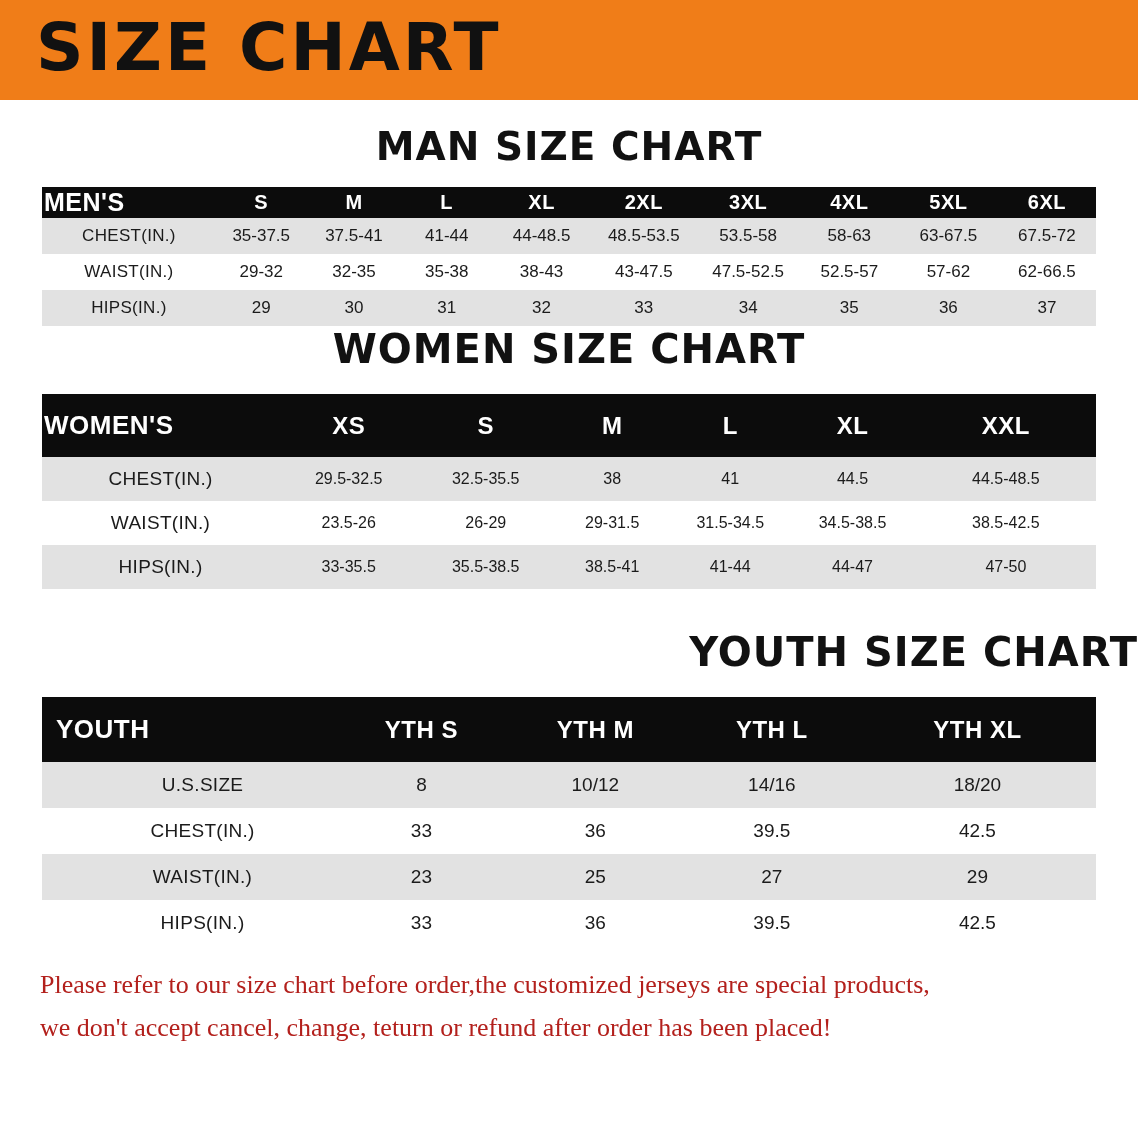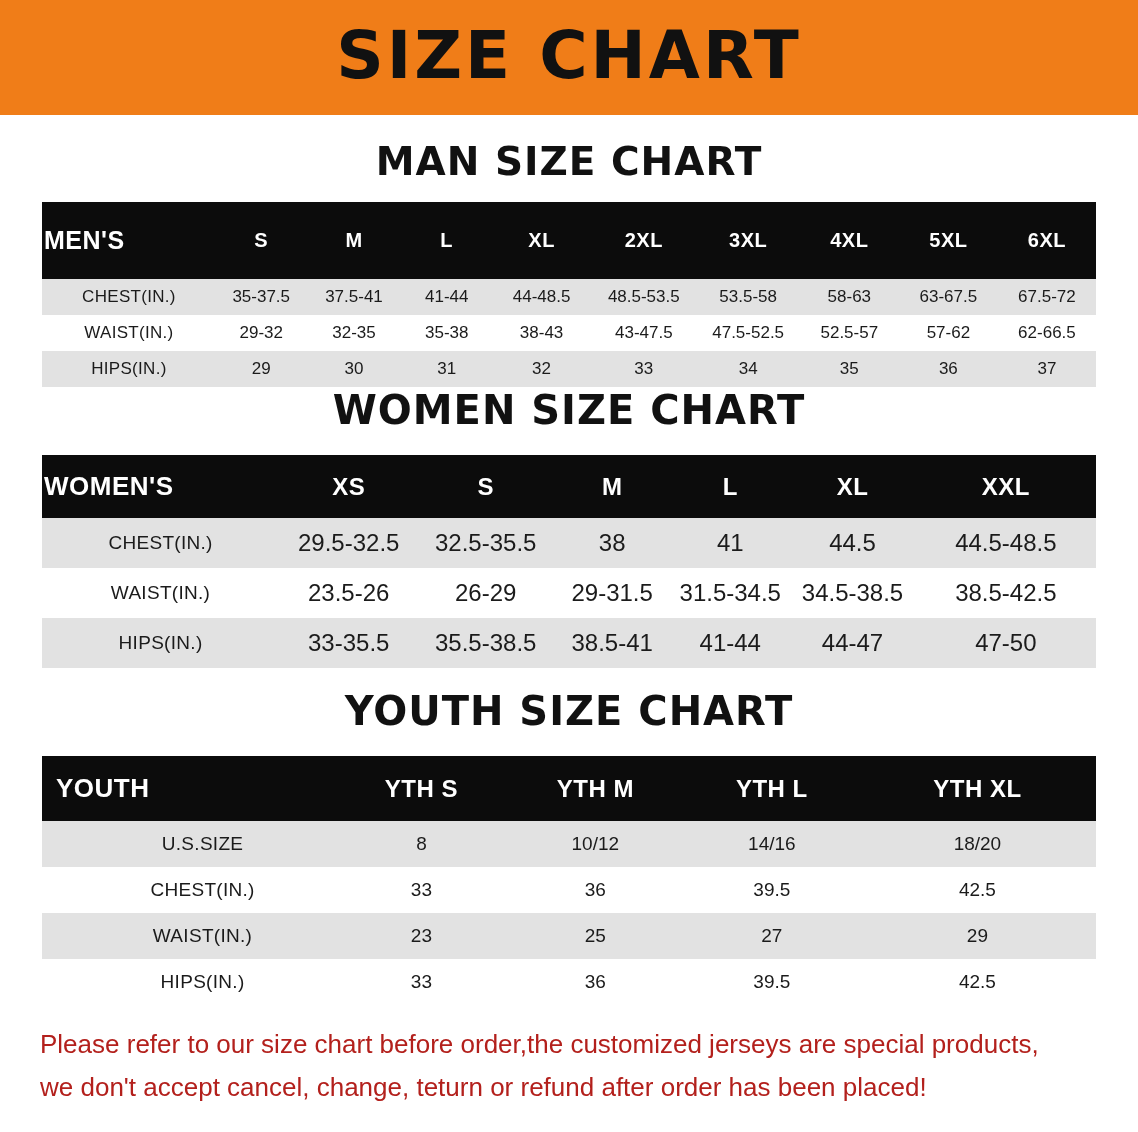--- a/index.html
+++ b/index.html
@@ -12,25 +12,25 @@
     width: 1138px;
     height: 1132px;
     font-family: "Liberation Sans", sans-serif;
     color: #111;
     overflow: hidden;
   }
 
   
   .banner {
     width: 100%;
-    height: 115px;
+    height: 100px;
     background: #f07d18;
     display: flex;
     align-items: center;
-    justify-content: center;
+    padding-left: 36px;
   }
   .banner-title {
     font-family: "DejaVu Sans", sans-serif;
     font-weight: bold;
     font-size: 66px;
     letter-spacing: 3px;
     color: #111;
     line-height: 1;
     margin-top: -4px;
   }
@@ -49,22 +49,23 @@
     margin-bottom: 18px;
   }
   .title-women {
     font-size: 40px;
     letter-spacing: 1px;
     margin-bottom: 22px;
   }
   .title-youth {
     font-size: 40px;
     letter-spacing: 1px;
-    margin-top: 20px;
+    margin-top: 40px;
     margin-bottom: 22px;
+    text-align: right;
   }
 
   
   .table-wrap {
     padding: 0 42px;
   }
   table {
     width: 100%;
     border-collapse: collapse;
     table-layout: fixed;
@@ -94,42 +95,42 @@
   }
   tbody td.label-col {
     text-align: center;
     font-size: 18px;
     letter-spacing: 0.3px;
   }
   tbody tr.shade td { background: #e2e2e2; }
   tbody tr.plain td { background: #ffffff; }
 
   
-  #men-table thead th { font-size: 20px; padding: 24px 2px; }
+  #men-table thead th { font-size: 20px; padding: 1px 2px; }
   #men-table thead th.label-col { font-size: 25px; }
   #men-table tbody td { font-size: 17px; padding: 8px 1px; }
   #men-table tbody td.label-col { font-size: 17px; }
 
   
   #women-table thead th { font-size: 24px; padding: 16px 2px; }
   #women-table thead th.label-col { font-size: 26px; }
-  #women-table tbody td { font-size: 24px; padding: 11px 2px; }
+  #women-table tbody td { font-size: 16px; padding: 11px 2px; }
   #women-table tbody td.label-col { font-size: 19px; }
 
   
   #youth-table thead th { font-size: 24px; padding: 17px 14px; }
   #youth-table thead th.label-col { font-size: 26px; }
   #youth-table tbody td { font-size: 19px; padding: 12px 2px; }
   #youth-table tbody td.label-col { font-size: 19px; padding-left: 28px; }
 
   
   .note {
     margin: 18px 40px 0 40px;
     color: #b3201c;
-    font-family: Liberation Sans, sans-serif;
+    font-family: Liberation Serif, serif;
     font-size: 26px;
     line-height: 1.65;
     text-align: left;
   }
 </style>
 </head>
 <body>
 
 <div class="banner">
   <div class="banner-title">SIZE CHART</div>

